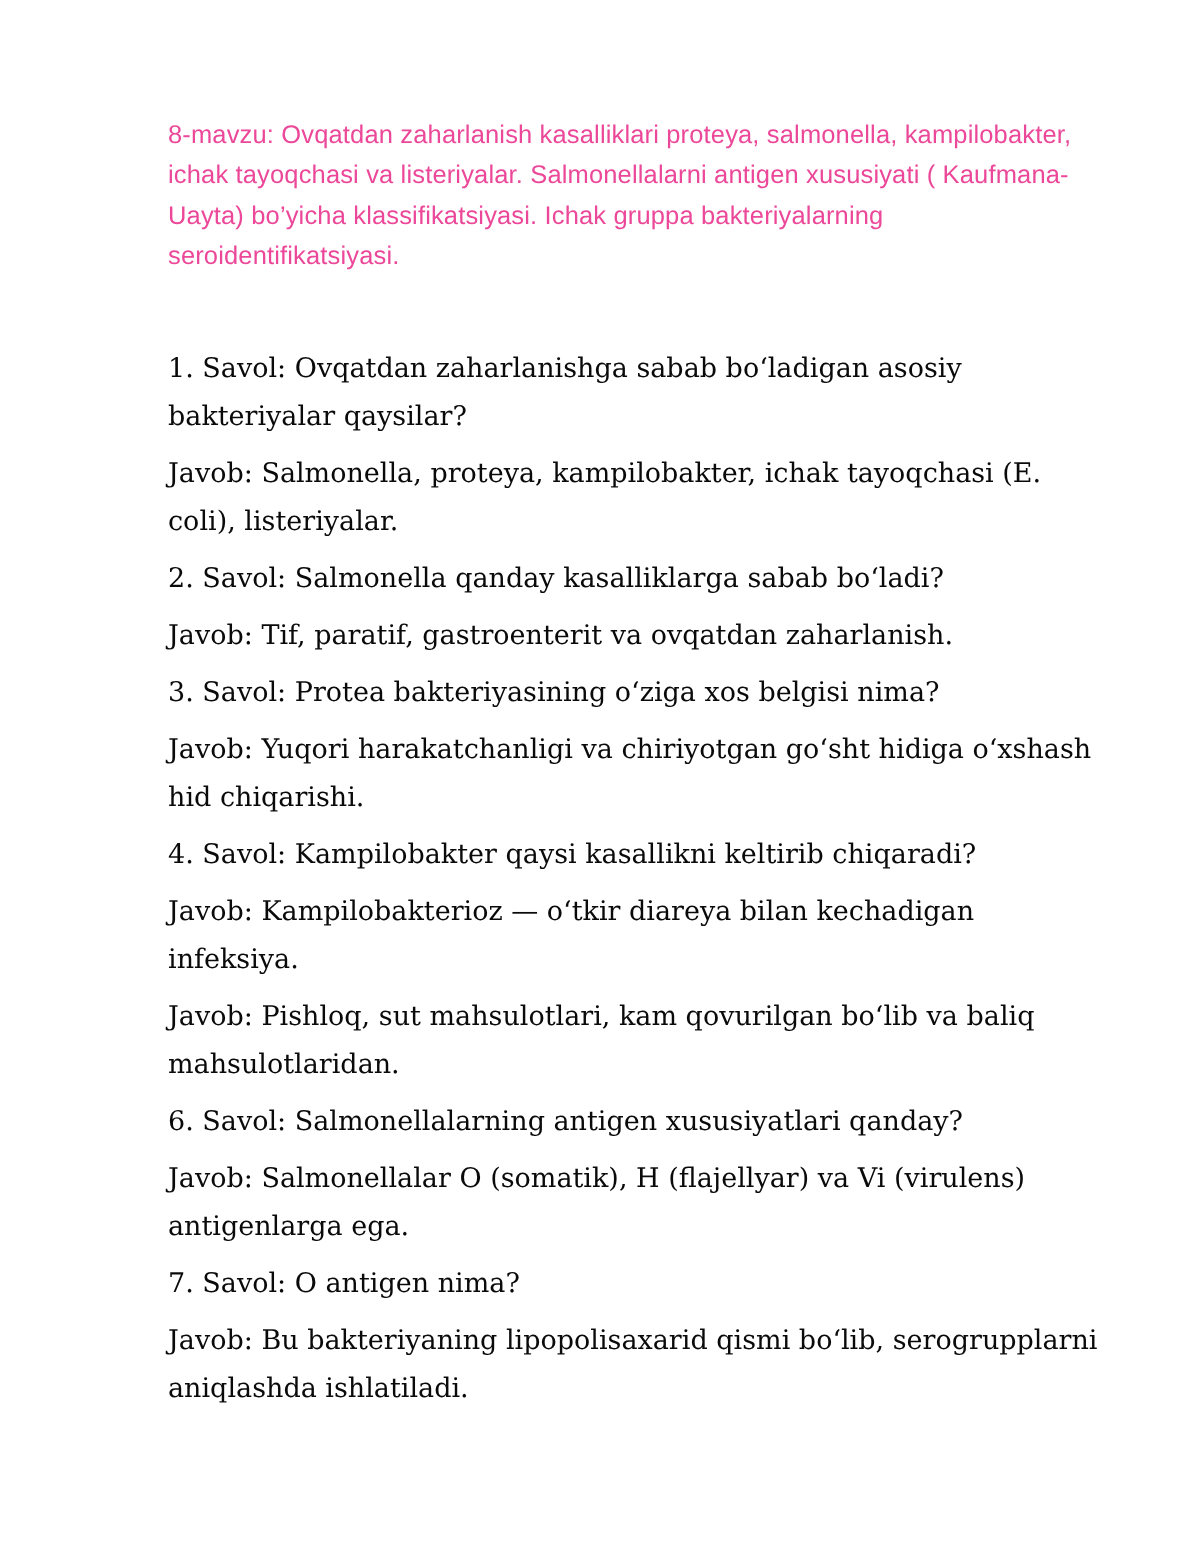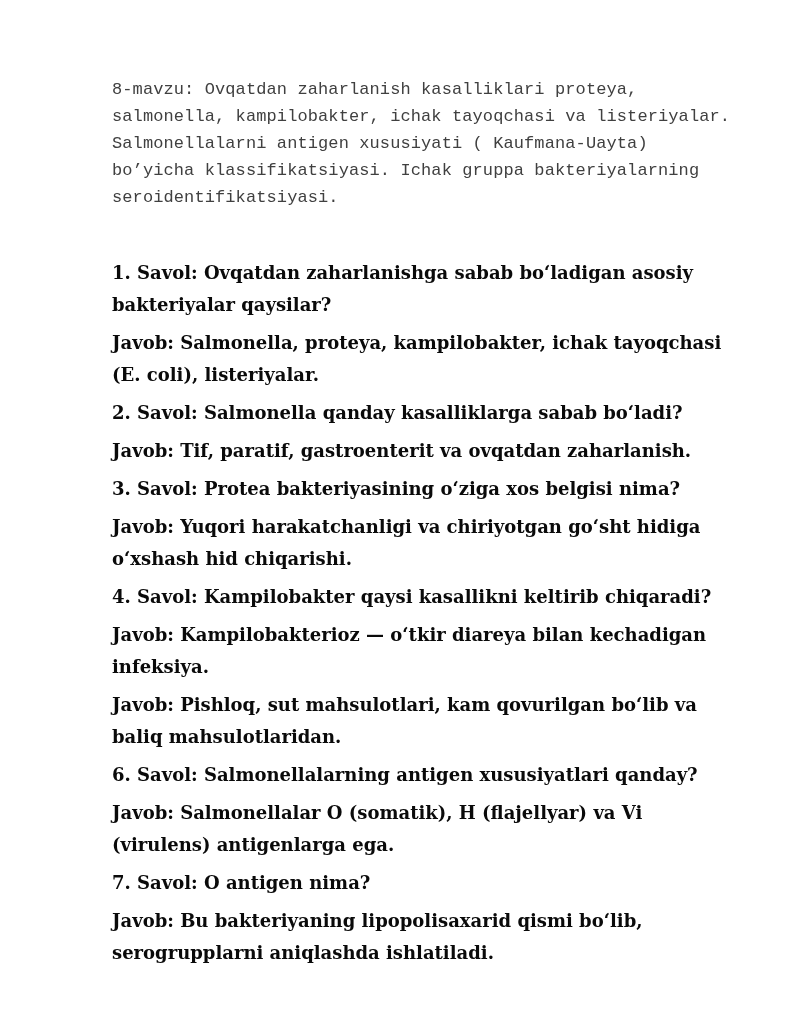--- a/index.html
+++ b/index.html
@@ -15,35 +15,35 @@
     overflow: hidden;
     box-sizing: border-box;
   }
   .content {
     position: absolute;
     top: 76px;
     left: 112px;
     width: 626px;
   }
   .doc-header {
-    font-family: Liberation Mono, monospace;
+    font-family: Liberation Sans, sans-serif;
     font-size: 17px;
     line-height: 27px;
-    color: #404040;
+    color: #ec4899;
     margin: 0 0 46px 0;
     font-weight: 400;
     letter-spacing: 0.1px;
   }
   .doc-paragraph {
     font-family: "DejaVu Serif", "Liberation Serif", serif;
     font-size: 18px;
     line-height: 32px;
     color: #0a0a0a;
     margin: 0 0 6px 0;
-    font-weight: 700;
+    font-weight: 400;
   }
 </style>
 </head>
 <body>
 
 <div class="page">
   <div class="content">
     <p class="doc-header">8-mavzu: Ovqatdan zaharlanish kasalliklari proteya, salmonella, kampilobakter, ichak tayoqchasi va listeriyalar. Salmonellalarni antigen xususiyati ( Kaufmana-Uayta) bo’yicha klassifikatsiyasi. Ichak gruppa bakteriyalarning seroidentifikatsiyasi.</p>
 
     <p class="doc-paragraph">1. Savol: Ovqatdan zaharlanishga sabab boʻladigan asosiy bakteriyalar qaysilar?</p>

